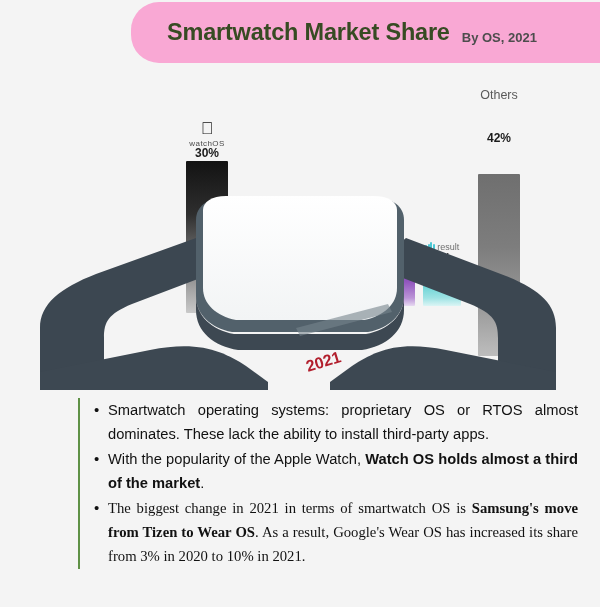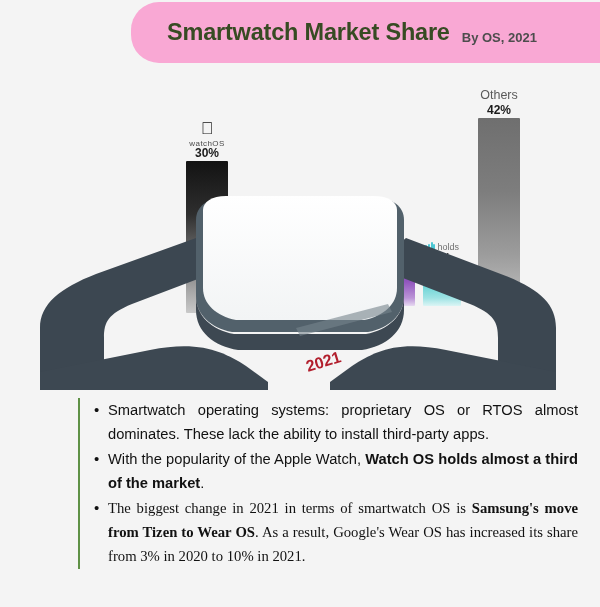--- a/index.html
+++ b/index.html
@@ -76,21 +76,21 @@
   }
   .bar-rect { width: 100%; border-radius: 1px; }
 
   
   #col-watchos { left: 186px; top: 55px;  width: 42px; }
   #col-wearos  { left: 236px; top: 130px; width: 40px; }
   #col-huawei  { left: 283px; top: 158px; width: 40px; }
   #col-amazfit { left: 330px; top: 158px; width: 40px; }
   #col-tizen   { left: 377px; top: 170px; width: 38px; }
   #col-fitbit  { left: 423px; top: 170px; width: 38px; }
-  #col-others  { left: 478px; top: 28px;  width: 42px; }
+  #col-others  { left: 478px; top: 28px;  width: 42px; gap: 28px; }
 
   .grad-black  { background: linear-gradient(180deg,#131313 0%,#2e2e2e 35%,#8e8e8e 75%,#c9c9c9 100%); }
   .grad-gray   { background: linear-gradient(180deg,#6f6f6f 0%,#7d7d7d 40%,#9c9c9c 75%,#bdbdbd 100%); }
   .grad-blue   { background: linear-gradient(180deg,#3f6cc4 0%,#5c86d8 35%,#a8c0ea 80%,#dfe8f7 100%); }
   .grad-orange { background: linear-gradient(180deg,#f0711f 0%,#f58437 40%,#f9b07c 80%,#fde0cb 100%); }
   .grad-yellow { background: linear-gradient(180deg,#f5c21a 0%,#f8cd3c 40%,#fbe085 80%,#fdf3cf 100%); }
   .grad-purple { background: linear-gradient(180deg,#7b3fa8 0%,#9257be 40%,#bb94d7 80%,#e7d9f1 100%); }
   .grad-cyan   { background: linear-gradient(180deg,#35bfc2 0%,#5ccfd1 40%,#9fe3e4 80%,#dcf5f5 100%); }
 
   .lbl-watchos {
@@ -221,21 +221,21 @@
 
   <div class="bar-col" id="col-fitbit">
     <div class="bar-brand">
       <span class="logo-fitbit">
         <span class="fitbit-dots">
           <i style="height:4px"></i>
             <i style="height:7px"></i>
             <i style="height:10px"></i>
             <i style="height:7px"></i>
         </span>
-        <span class="fitbit-txt">holds</span>
+        <span class="fitbit-txt">result</span>
       </span>
     </div>
     <div class="bar-value">4%</div>
     <div class="bar-rect grad-cyan" style="height:40px"></div>
   </div>
 
   <div class="bar-col" id="col-others">
     <div class="lbl-others">Others</div>
     <div class="bar-value">42%</div>
     <div class="bar-rect grad-gray" style="height:182px"></div>

